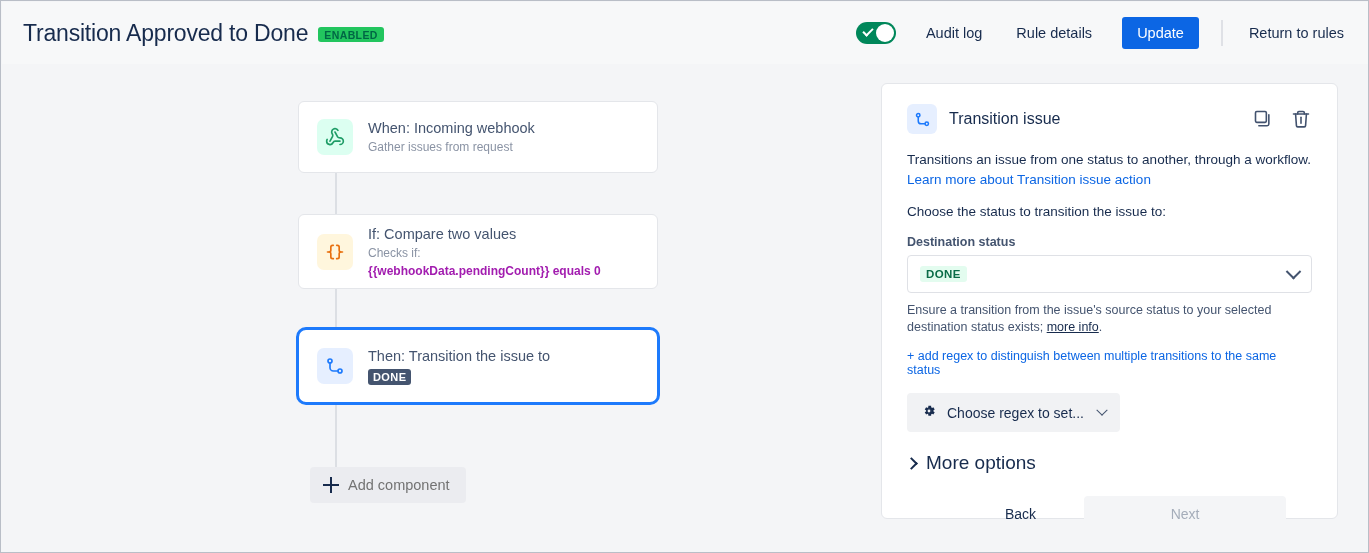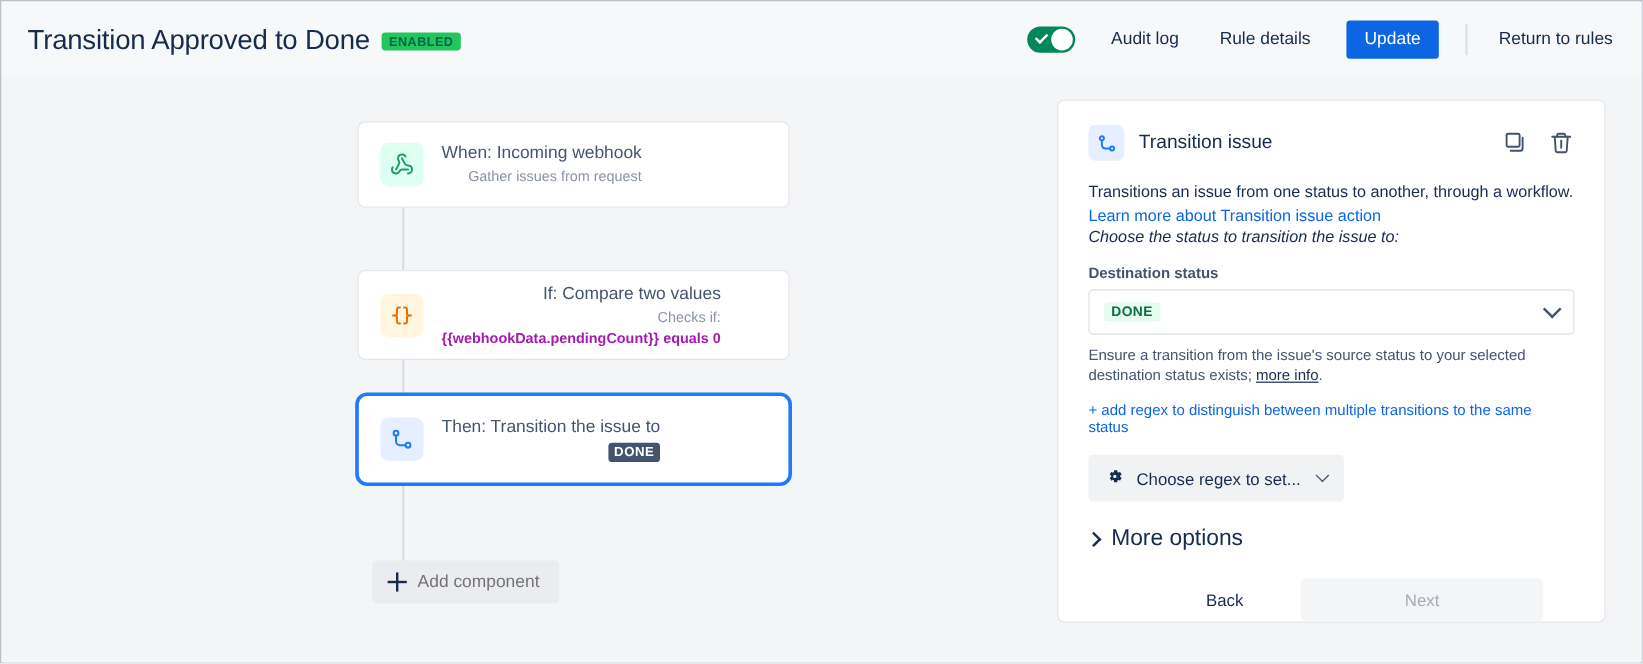--- a/index.html
+++ b/index.html
@@ -141,21 +141,20 @@
   .card {
     position: relative;
     background: #ffffff;
     border: 1px solid #e4e6ea;
     border-radius: 6px;
     box-sizing: border-box;
     display: flex;
     align-items: center;
     padding: 0 18px;
     z-index: 2;
-    text-align: right;
   }
   .card.selected {
     border: 3px solid #1d7afc;
     border-radius: 10px;
   }
   .card-icon {
     width: 36px;
     height: 36px;
     border-radius: 7px;
     flex: 0 0 36px;
@@ -264,23 +263,23 @@
     font-size: 13.5px;
     line-height: 20px;
     color: #172b4d;
   }
   .desc a, .link {
     color: #0c66e4;
     text-decoration: none;
     cursor: pointer;
   }
   .choose-line {
+    margin-top: 14px;
     font-size: 13.5px;
     color: #172b4d;
-    font-style: italic;
   }
   .field-label {
     margin-top: 16px;
     font-size: 12.5px;
     font-weight: bold;
     color: #44546f;
   }
   .select {
     margin-top: 6px;
     height: 38px;
@@ -421,21 +420,21 @@
             <path d="m6 17 3.13-5.78c.53-.97.1-2.18-.5-3.1a4 4 0 1 1 6.89-4.06"></path>
             <path d="m12 6 3.13 5.73C15.66 12.7 16.9 13 18 13a4 4 0 0 1 0 8"></path>
           </svg>
         </div>
         <div class="card-text">
           <div class="card-title">When: Incoming webhook</div>
           <div class="card-sub">Gather issues from request</div>
         </div>
       </div>
 
-      <div class="card" style="position:absolute;top:124px;left:0;width:360px;height:75px;">
+      <div class="card" style="position:absolute;top:113px;left:0;width:360px;height:75px;">
         <div class="card-icon ic-yellow">
           <svg width="20" height="20" viewBox="0 0 24 24" fill="none" stroke="#e8700f" stroke-width="2" stroke-linecap="round" stroke-linejoin="round">
             <path d="M10 4H9a2 2 0 0 0-2 2v4a2 2 0 0 1-2 2 2 2 0 0 1 2 2v4a2 2 0 0 0 2 2h1"></path>
             <path d="M14 4h1a2 2 0 0 1 2 2v4a2 2 0 0 0 2 2 2 2 0 0 0-2 2v4a2 2 0 0 1-2 2h-1"></path>
             <path d="M3 12h2"></path>
               <path d="M19 12h2"></path>
           </svg>
         </div>
         <div class="card-text">
           <div class="card-title">If: Compare two values</div>

